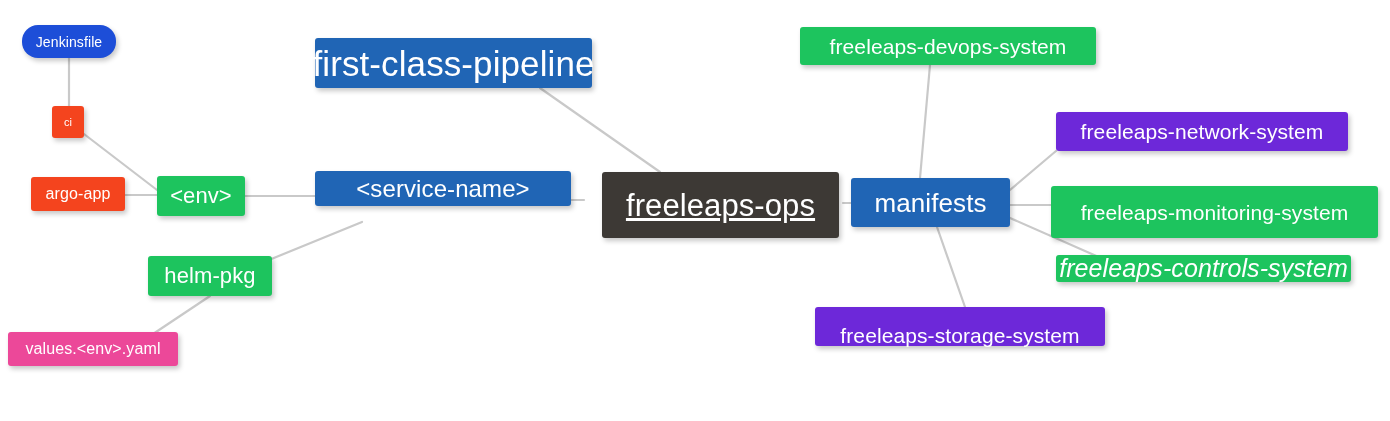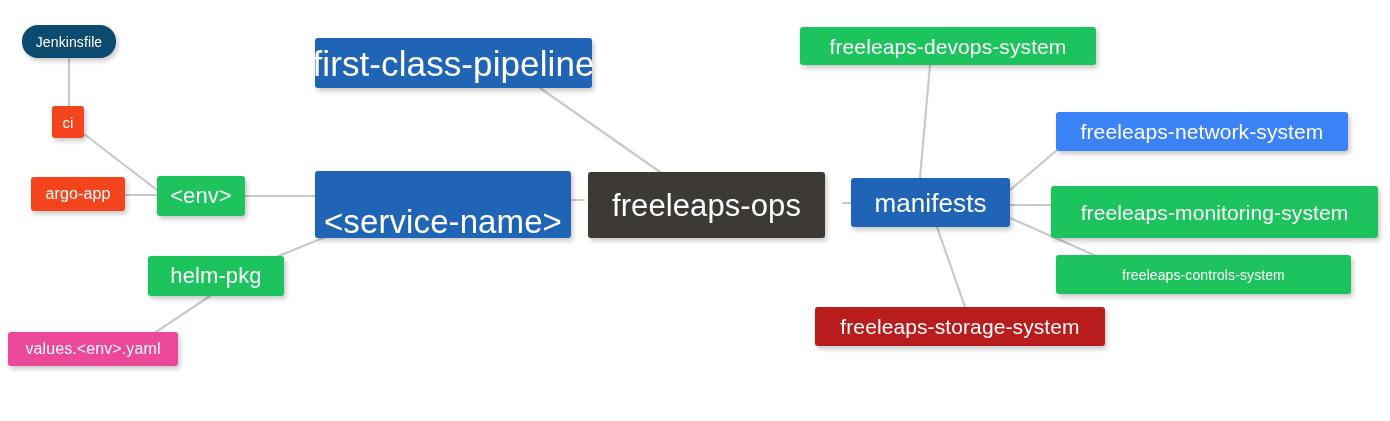--- a/index.html
+++ b/index.html
@@ -39,33 +39,33 @@
     line-height: 1;
     letter-spacing: 0.1px;
   }
   .node-label {
     display: block;
     color: #ffffff;
   }
 
   
   .n-jenkinsfile   { left: 22px;   top: 25px;  width: 94px;  height: 33px; font-size: 14px; }
-  .n-ci            { left: 52px;   top: 106px; width: 32px;  height: 32px; font-size: 15px; }
+  .n-ci            { left: 52px;   top: 106px; width: 32px;  height: 32px; font-size: 11px; }
   .n-argo-app      { left: 31px;   top: 177px; width: 94px;  height: 34px; font-size: 16px; }
   .n-env           { left: 157px;  top: 176px; width: 88px;  height: 40px; font-size: 22px; }
-  .n-helm-pkg      { left: 148px;  top: 256px; width: 136px; height: 40px; font-size: 22px; }
+  .n-helm-pkg      { left: 148px;  top: 256px; width: 124px; height: 40px; font-size: 22px; }
   .n-values        { left: 8px;    top: 332px; width: 170px; height: 34px; font-size: 16px; }
   .n-pipeline      { left: 315px;  top: 38px;  width: 277px; height: 50px; font-size: 35px; }
-  .n-service       { left: 315px;  top: 171px; width: 256px; height: 67px; font-size: 33px; align-items: flex-end; }
-  .n-ops           { left: 588px;  top: 172px; width: 237px; height: 66px; font-size: 31px; }
+  .n-service       { left: 315px;  top: 171px; width: 256px; height: 35px; font-size: 24px; }
+  .n-ops           { left: 602px;  top: 172px; width: 237px; height: 66px; font-size: 31px; text-decoration: underline; }
   .n-manifests     { left: 851px;  top: 178px; width: 159px; height: 49px; font-size: 26px; }
   .n-devops        { left: 800px;  top: 27px;  width: 296px; height: 38px; font-size: 21px; }
   .n-network       { left: 1056px; top: 112px; width: 292px; height: 39px; font-size: 21px; }
   .n-monitoring    { left: 1051px; top: 186px; width: 327px; height: 52px; font-size: 21px; }
-  .n-controls      { left: 1056px; top: 255px; width: 295px; height: 39px; font-size: 14px; }
+  .n-controls      { left: 1056px; top: 255px; width: 295px; height: 27px; font-size: 25px; font-style: italic; }
   .n-storage       { left: 815px;  top: 307px; width: 290px; height: 39px; font-size: 21px; }
 </style>
 </head>
 <body>
 
 <div id="canvas">
 
   <svg id="edges" viewBox="0 0 1390 421" width="1390" height="421" xmlns="http://www.w3.org/2000/svg">
     <g fill="none" stroke="#c9c9c9" stroke-width="2.2" stroke-linecap="round">
 
@@ -92,21 +92,21 @@
       <path d="M 1010,190 L 1056,151"></path>
 
       <path d="M 1010,205 L 1051,205"></path>
 
       <path d="M 1010,218 L 1110,262"></path>
 
       <path d="M 937,227 L 965,307"></path>
     </g>
   </svg>
 
-  <div class="node n-jenkinsfile" style="background:#0c4a6e;border-radius:16px;">
+  <div class="node n-jenkinsfile" style="background:#1d4ed8;border-radius:16px;">
     <span class="node-label">Jenkinsfile</span>
   </div>
 
   <div class="node n-ci" style="background:#f4441e;">
     <span class="node-label">ci</span>
   </div>
 
   <div class="node n-argo-app" style="background:#f4441e;justify-content:center;">
     <span class="node-label">argo-app</span>
   </div>
@@ -136,29 +136,29 @@
   </div>
 
   <div class="node n-manifests" style="background:#2065b5;">
     <span class="node-label">manifests</span>
   </div>
 
   <div class="node n-devops" style="background:#1dc45e;">
     <span class="node-label">freeleaps-devops-system</span>
   </div>
 
-  <div class="node n-network" style="background:#3b82f6;">
+  <div class="node n-network" style="background:#6d28d9;">
     <span class="node-label">freeleaps-network-system</span>
   </div>
 
   <div class="node n-monitoring" style="background:#1dc45e;">
     <span class="node-label">freeleaps-monitoring-system</span>
   </div>
 
   <div class="node n-controls" style="background:#1dc45e;">
     <span class="node-label">freeleaps-controls-system</span>
   </div>
 
-  <div class="node n-storage" style="background:#b91c1c;">
+  <div class="node n-storage" style="background:#6d28d9;align-items:flex-end;">
     <span class="node-label">freeleaps-storage-system</span>
   </div>
 
 </div>
 
 </body></html>

